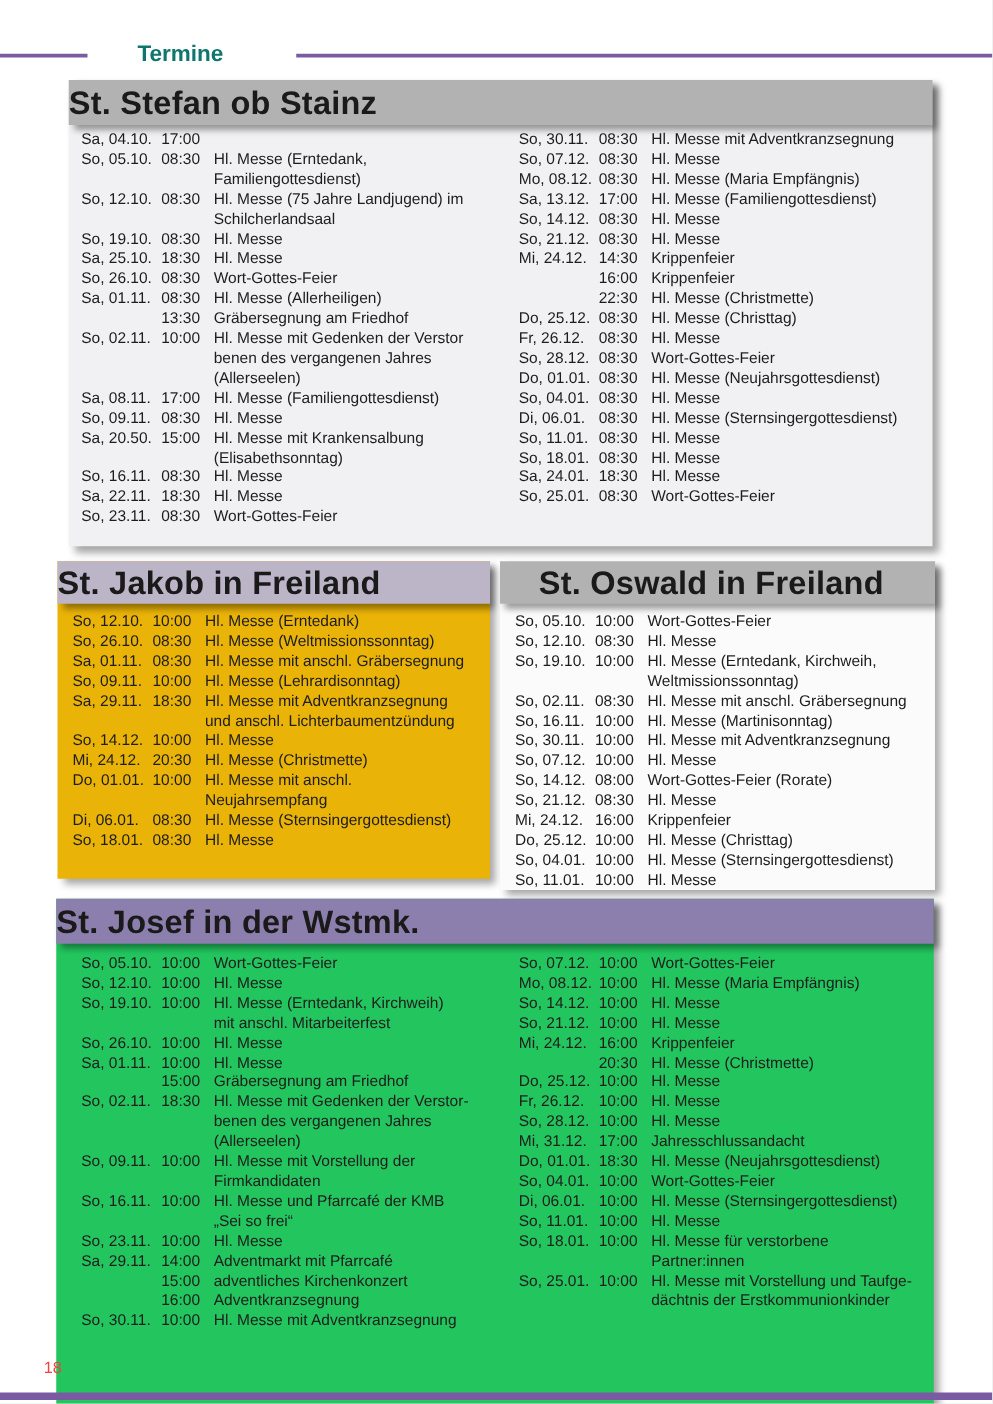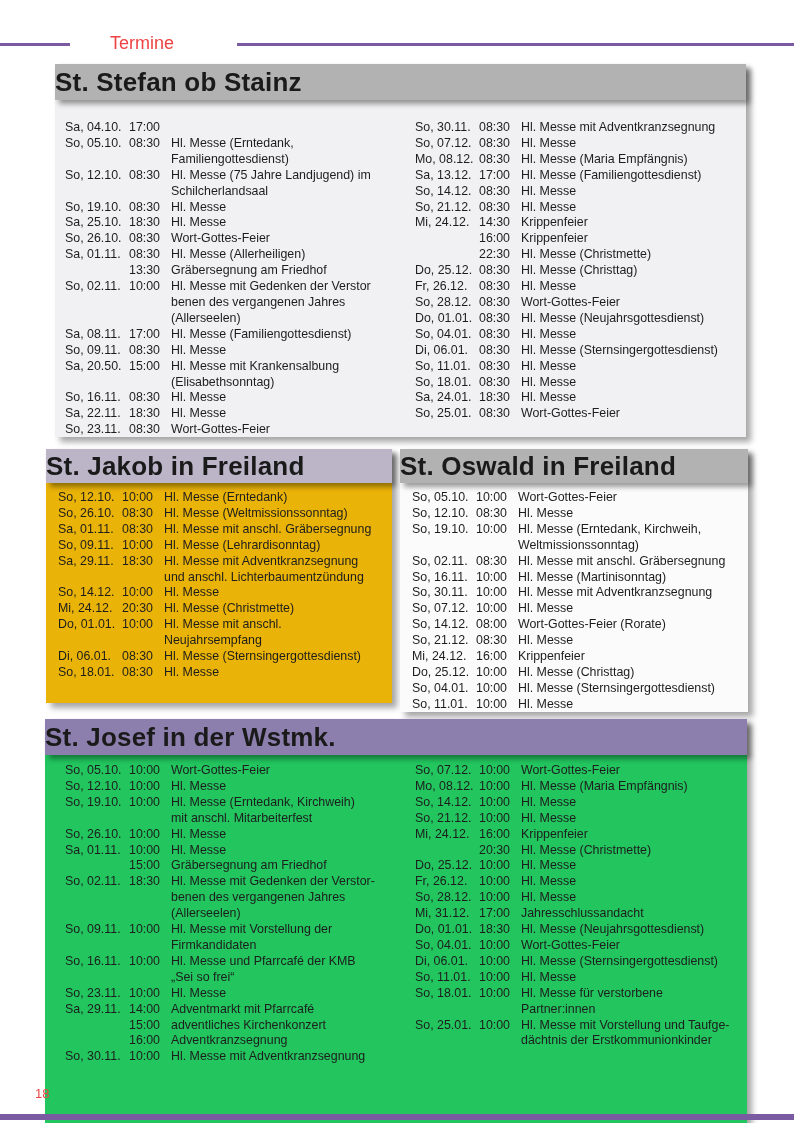--- a/index.html
+++ b/index.html
@@ -1,21 +1,21 @@
 <!DOCTYPE html>
 <html lang="de"><head>
 <meta charset="utf-8">
 <style>
   html,body{margin:0;padding:0;background:#e8e8e8;}
   .page{
     position:relative;width:794px;height:1123px;background:#ffffff;
     font-family:"Liberation Sans","DejaVu Sans",sans-serif;color:#1d1d1d;
     overflow:hidden;margin:0 auto;
   }
-  .kicker{position:absolute;left:110px;top:33px;font-size:18px;color:#ef4444;}
+  .kicker{position:absolute;left:110px;top:33px;font-size:18px;color:#0f766e;font-weight:bold;}
   .rule{position:absolute;top:43px;height:3px;background:#7a5ba1;}
   .rule-left{left:0;width:70px;}
   .rule-right{left:237px;width:557px;}
   .section{position:absolute;box-shadow:5px 5px 6px rgba(0,0,0,0.35);}
   .section-header{
     font-size:26px;font-weight:600;color:#1a1a1a;
     box-shadow:4px 4px 5px rgba(0,0,0,0.38);position:relative;z-index:2;
     letter-spacing:0.2px;
   }
   .hdr-gray{background:#b2b2b2;}
@@ -23,31 +23,31 @@
   .hdr-purple{background:#8c7fad;}
   .section-body{position:relative;z-index:1;display:flex;align-items:flex-start;}
   .col{flex:none;}
   .row{display:flex;font-size:12.4px;line-height:15.9px;white-space:nowrap;}
   .c-date{width:64px;flex:none;}
   .c-time{width:42px;flex:none;}
   .c-event{flex:1;min-width:0;}
   
   #sec-stefan{left:55px;top:64px;width:691px;height:373px;background:#f1f0f2;}
   #sec-stefan .section-header{height:36px;line-height:36px;}
-  #sec-stefan .section-body{padding:20px 0 0 10px;}
+  #sec-stefan .section-body{padding:4px 0 0 10px;}
   #sec-stefan .col1{width:350px;}
   #sec-stefan .col2{width:320px;}
   
   #sec-jakob{left:46px;top:449px;width:346px;height:254px;background:#eab308;}
   #sec-jakob .section-header{height:34px;line-height:34px;}
   #sec-jakob .section-body{padding:7px 0 0 12px;}
   #sec-jakob .col1{width:330px;}
   
   #sec-oswald{left:400px;top:449px;width:348px;height:263px;background:#fbfbfc;}
-  #sec-oswald .section-header{height:34px;line-height:34px;}
+  #sec-oswald .section-header{height:34px;line-height:34px;padding-left:31px;}
   #sec-oswald .section-body{padding:7px 0 0 12px;}
   #sec-oswald .col1{width:332px;}
   
   #sec-josef{left:45px;top:719px;width:702px;height:420px;background:#22c55e;}
   #sec-josef .section-header{height:36px;line-height:36px;}
   #sec-josef .section-body{padding:8px 0 0 20px;}
   #sec-josef .col1{width:350px;}
   #sec-josef .col2{width:330px;}
   .page-number{position:absolute;left:16px;top:1086px;font-size:13px;color:#ef4444;margin-left:19px;}
   .bottom-bar{position:absolute;left:0;top:1114px;width:794px;height:6px;background:#7a5ba1;}

